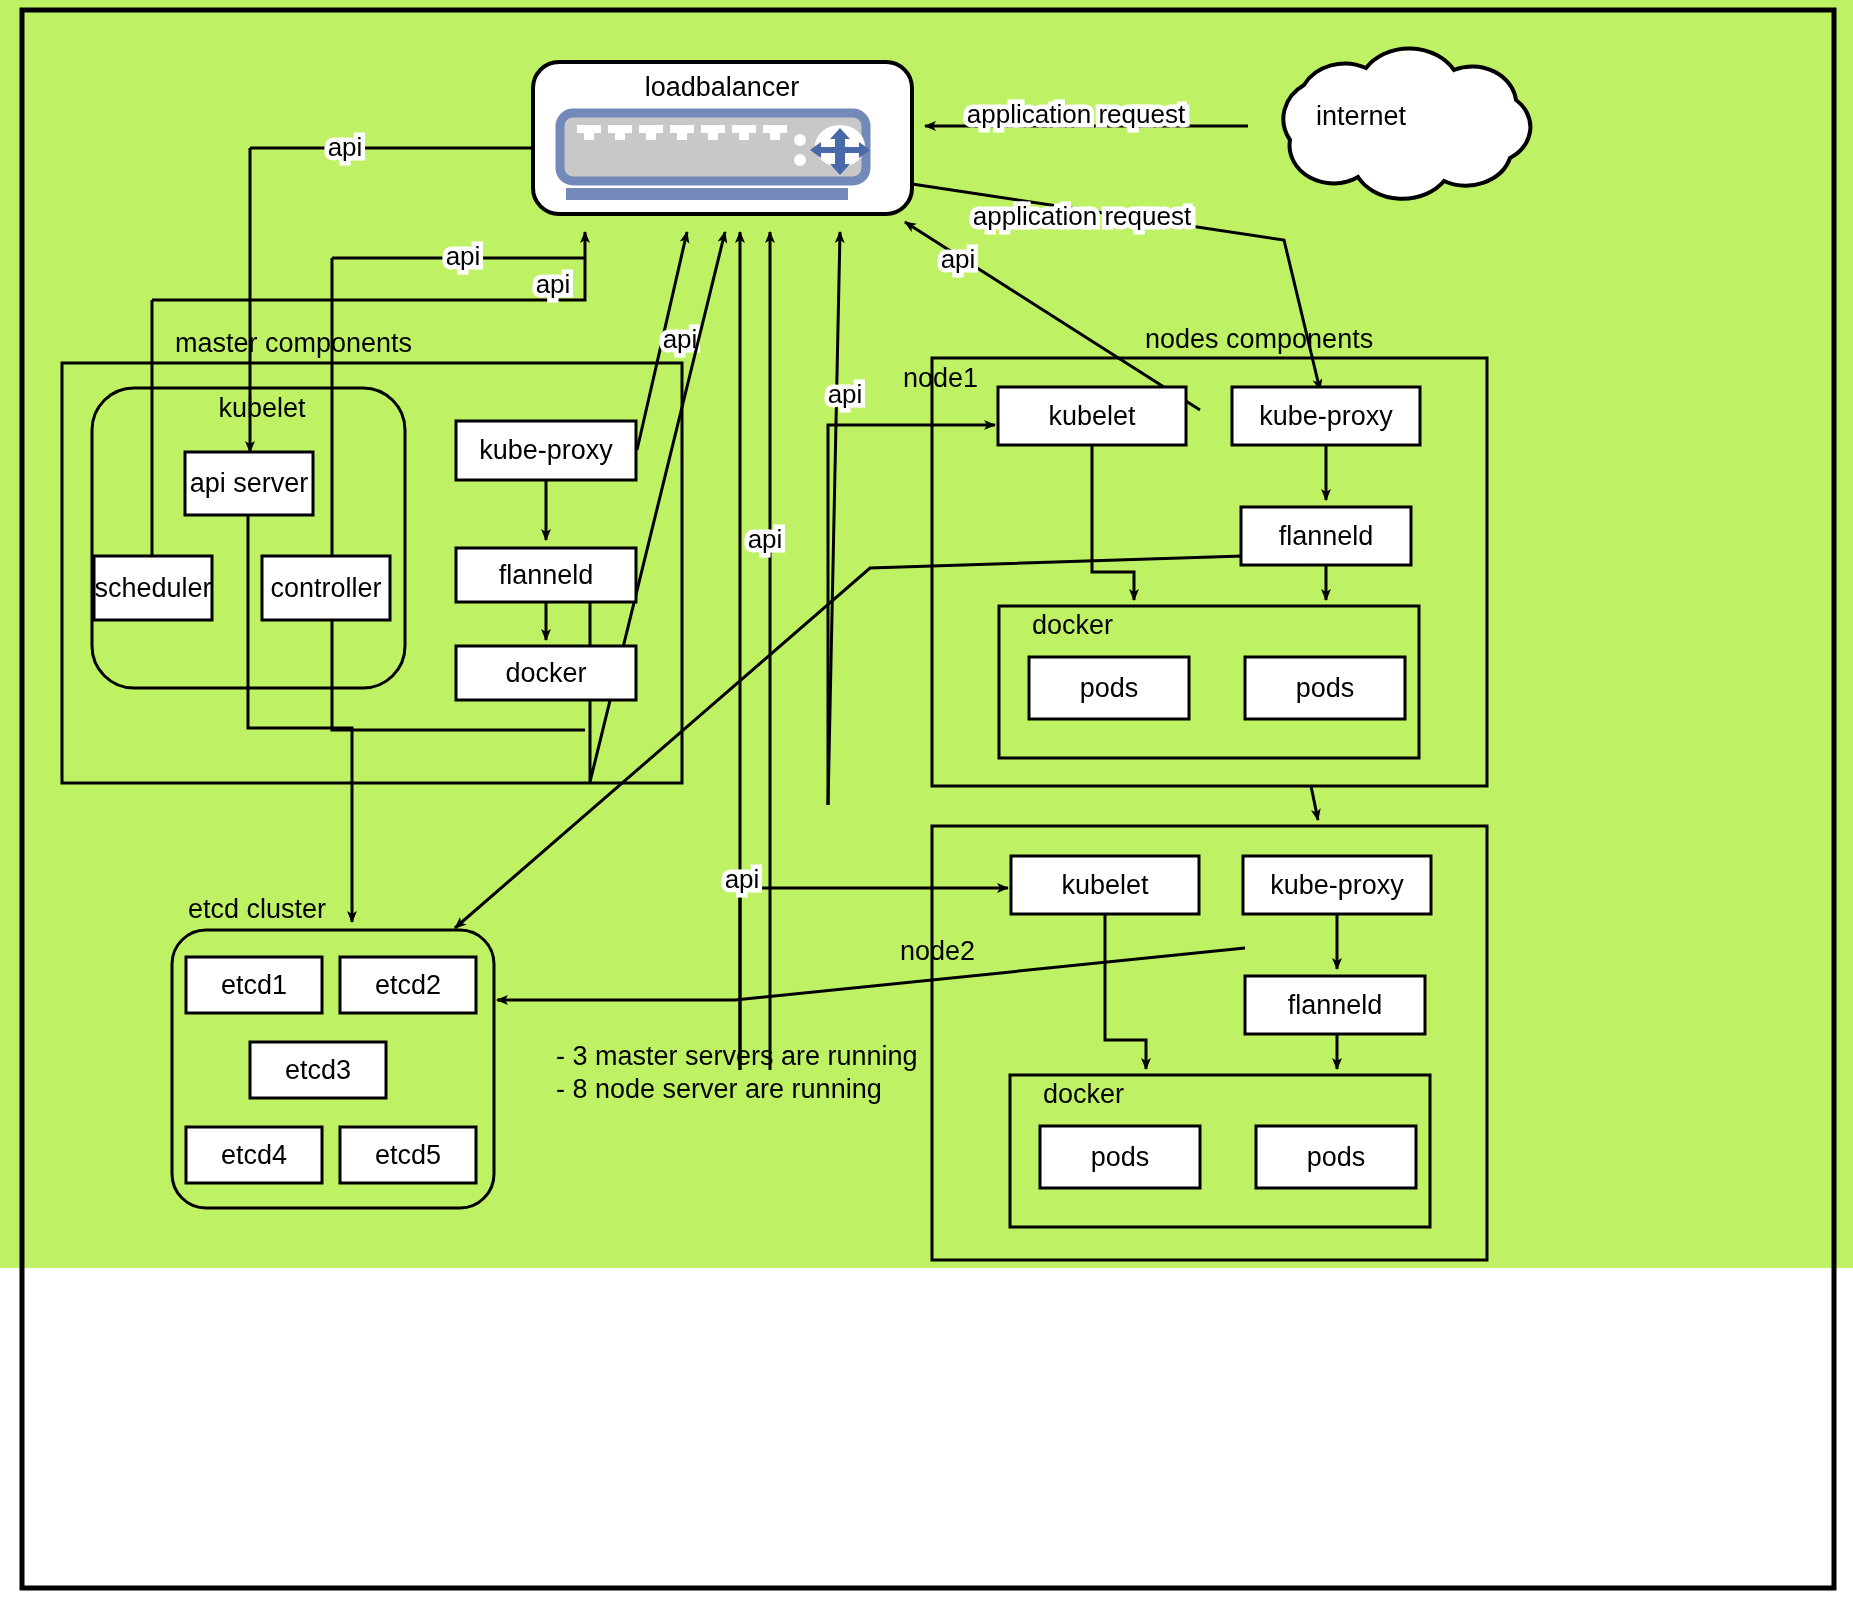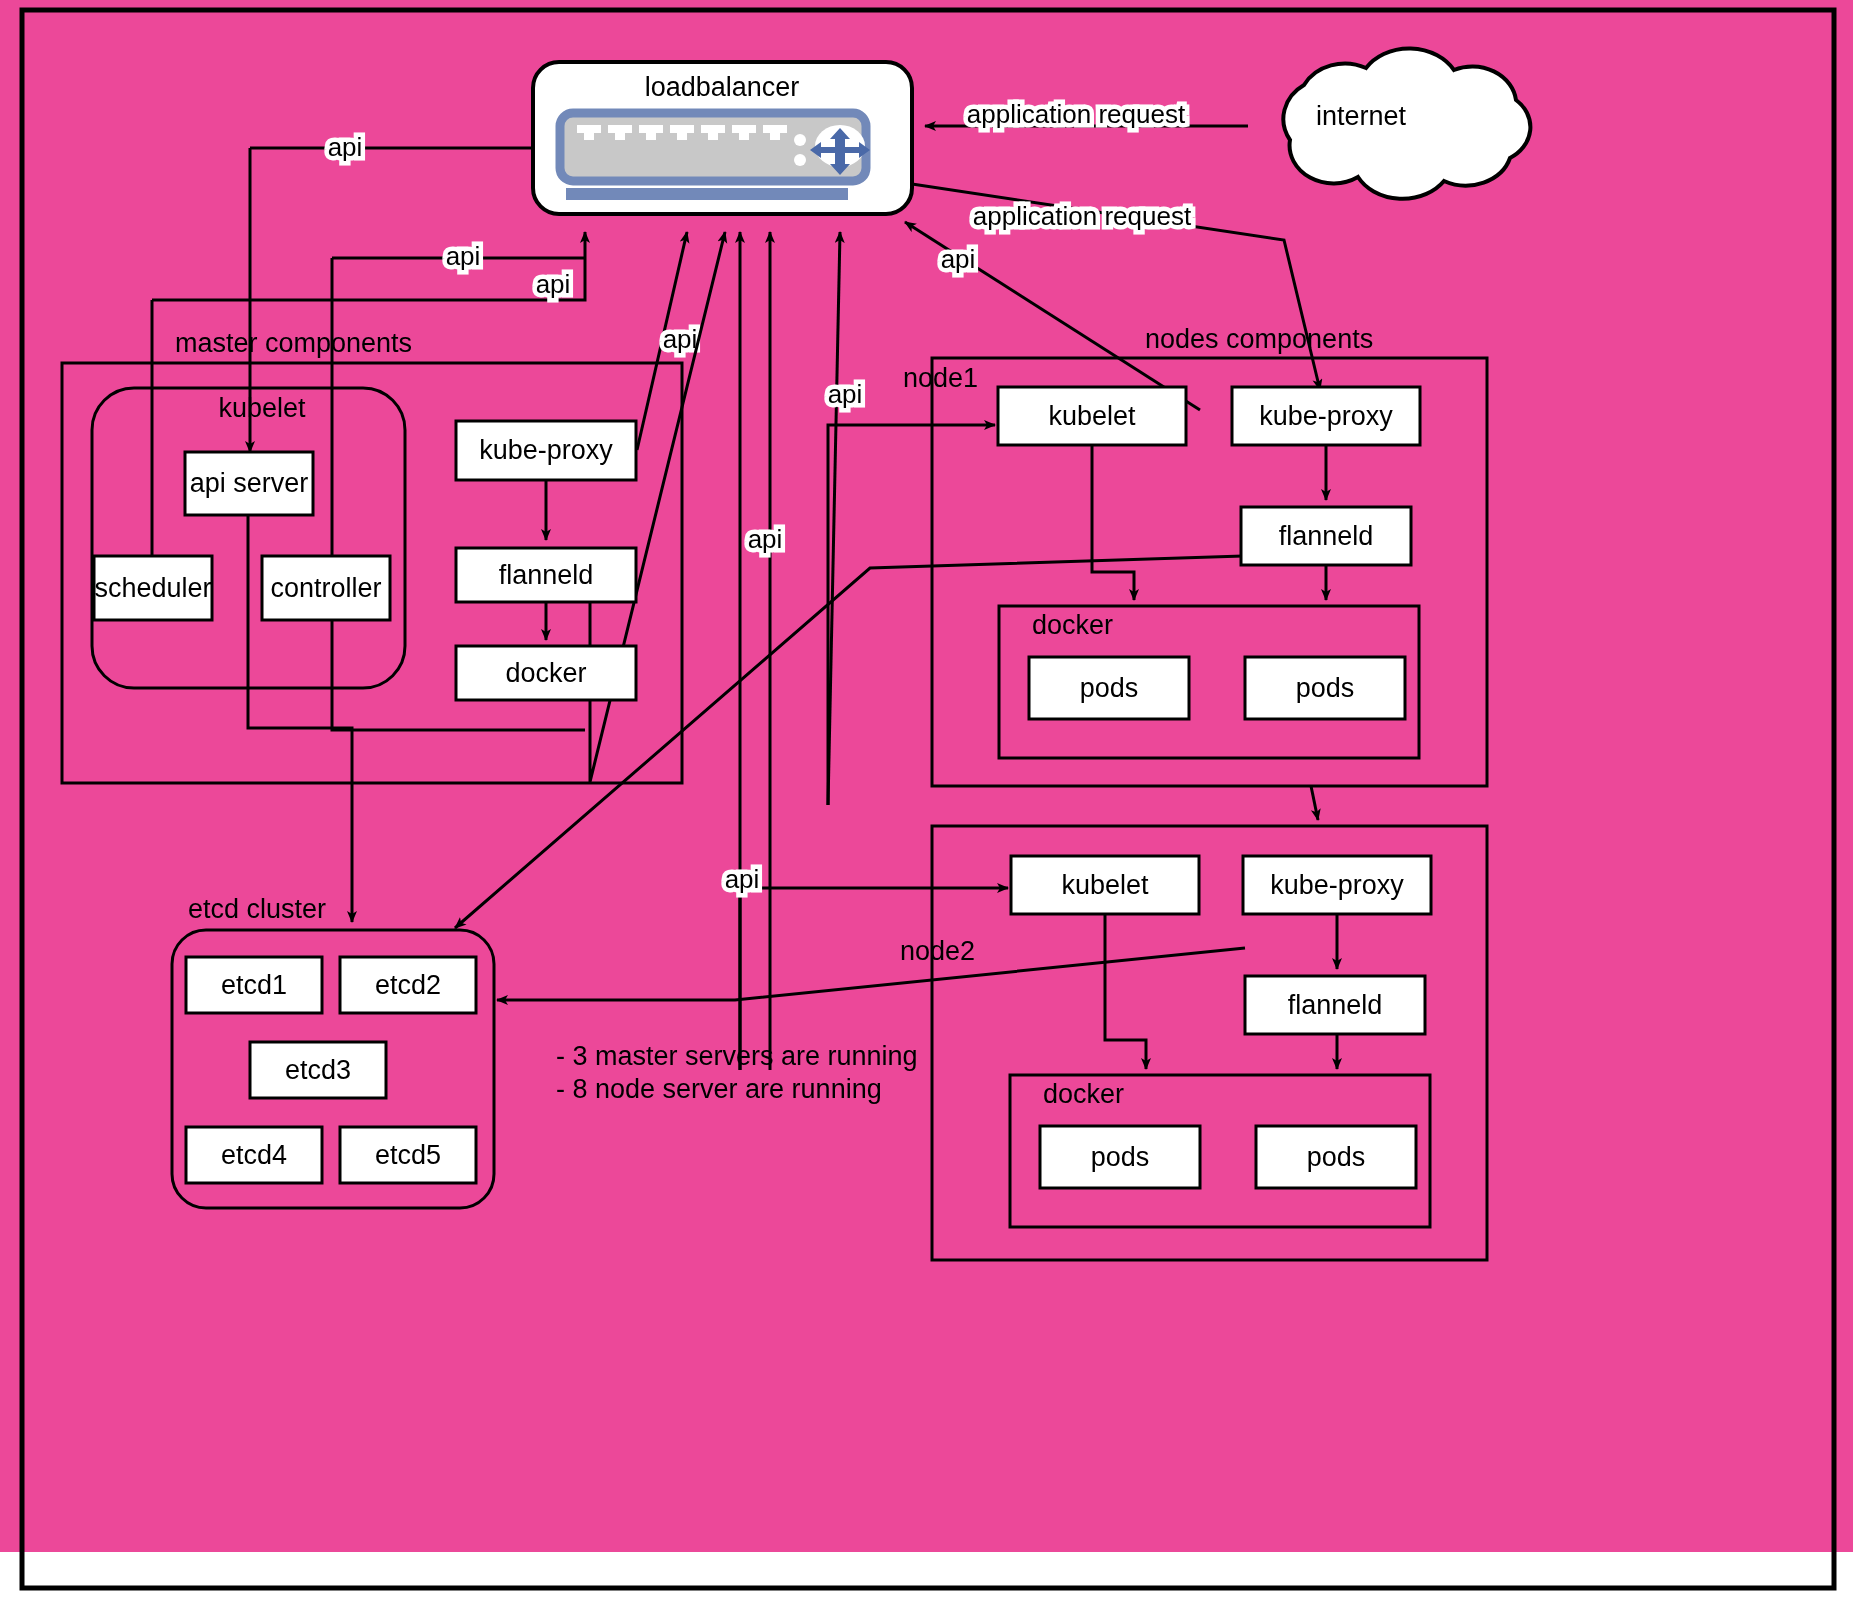--- a/index.html
+++ b/index.html
@@ -1,17 +1,17 @@
 <!DOCTYPE html>
 <html><head>
 <meta charset="utf-8">
 <style>
   html,body{margin:0;padding:0;background:#fff;}
   body{width:1853px;height:1603px;font-family:"Liberation Sans",sans-serif;}
-  #canvas{position:relative;width:1853px;height:1552px;background:#ec4899;}
+  #canvas{position:relative;width:1853px;height:1268px;background:#bef264;}
   svg{display:block;}
   .lbl{font-family:"Liberation Sans",sans-serif;fill:#000;}
 </style>
 </head>
 <body>
 
 <div id="canvas">
 <svg width="1853" height="1603" viewBox="0 0 1853 1603" xmlns="http://www.w3.org/2000/svg">
   <defs>
     <marker id="arrow" markerWidth="14" markerHeight="14" refX="11" refY="5" orient="auto" markerUnits="userSpaceOnUse">

